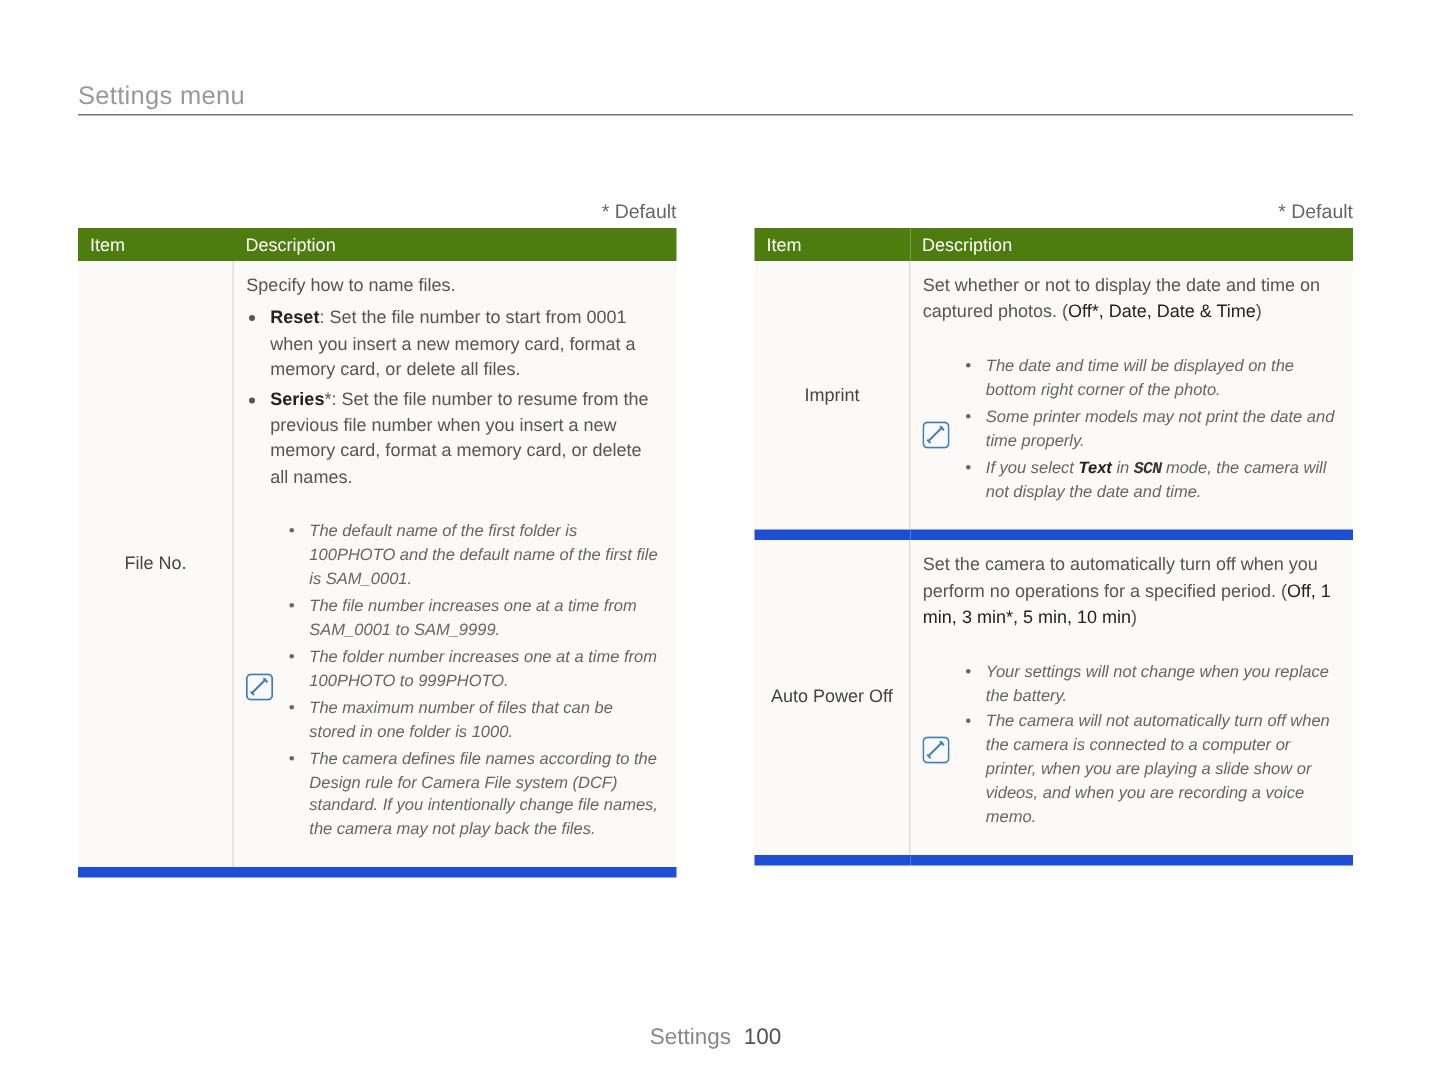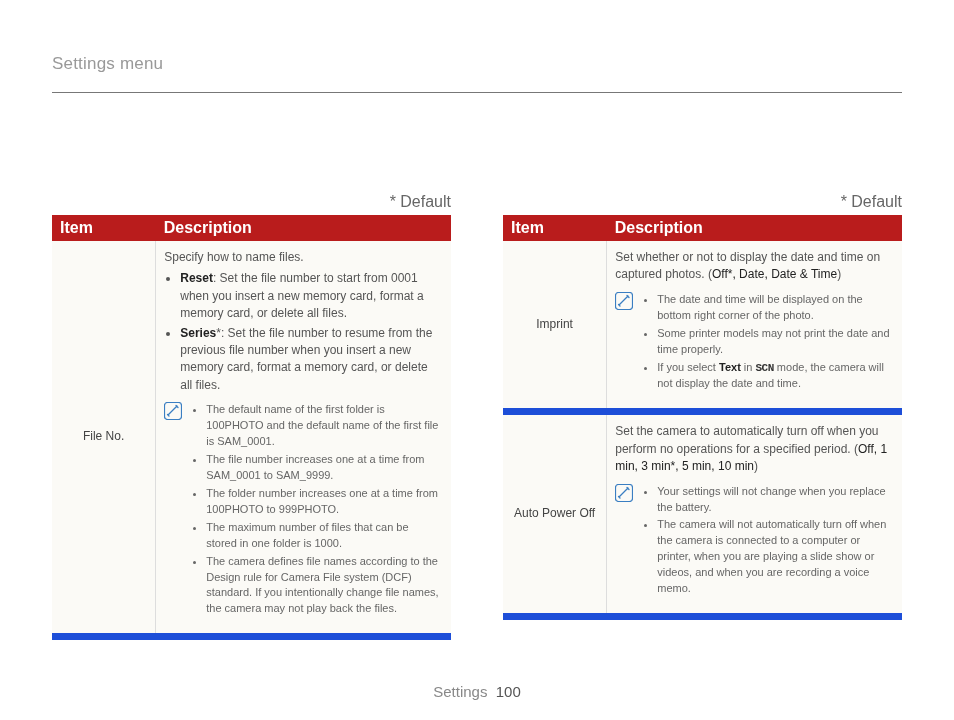--- a/index.html
+++ b/index.html
@@ -13,49 +13,49 @@
   }
   .page {
     padding: 54px 52px 0 52px;
   }
   .page-title {
     font-size: 17px;
     font-weight: 300;
     color: #999;
     letter-spacing: 0.2px;
     border-bottom: 1px solid #777;
-    padding-bottom: 18px;
-    margin-bottom: 100px;
+    padding-bottom: 2px;
+    margin-bottom: 56px;
   }
   .columns {
     display: flex;
     gap: 52px;
   }
   .col {
     flex: 1;
     min-width: 0;
   }
   .default-note {
-    font-size: 16px;
+    font-size: 13px;
     color: #666;
     text-align: right;
     margin-bottom: 4px;
   }
   table {
     width: 100%;
     border-collapse: collapse;
     font-size: 12px;
   }
   th {
-    background: #b91c1c;
+    background: #4d7c0f;
     color: #fff;
     text-align: left;
-    font-weight: 700;
+    font-weight: 400;
     padding: 4px 8px;
-    font-size: 16px;
+    font-size: 12px;
   }
   th.item-h { width: 26%; }
   td {
     vertical-align: middle;
     padding: 8px 10px 10px 8px;
     border-bottom: 7px solid #1d4ed8;
     background: #fbfaf6;
   }
   td.item-cell {
     color: #444;
@@ -76,23 +76,24 @@
   }
   .desc-cell ul li {
     margin-bottom: 2px;
     line-height: 1.45;
   }
   .desc-cell b { color: #222; font-weight: bold; }
   .options { color: #222; }
   .options b { font-weight: normal; }
   .note-block {
     display: flex;
-    align-items: flex-start;
+    align-items: center;
     gap: 8px;
-    margin-top: 6px;
+    margin-top: 18px;
+    font-style: italic;
   }
   .note-icon {
     flex: 0 0 18px;
     width: 18px; height: 18px;
     margin-top: 2px;
   }
   .note-icon svg { width: 18px; height: 18px; display:block; }
   .note-list {
     font-size: 11px;
     color: #666;
@@ -130,21 +131,21 @@
         </tr>
         <tr>
           <td class="item-cell">File No.</td>
           <td class="desc-cell">
             <p>Specify how to name files.</p>
             <ul>
               <li>
                 <b>Reset</b><span>: Set the file number to start from 0001 when you insert a new memory card, format a memory card, or delete all files.</span>
               </li>
               <li>
-                <b>Series</b><span>*</span><span>: Set the file number to resume from the previous file number when you insert a new memory card, format a memory card, or delete all files.</span>
+                <b>Series</b><span>*</span><span>: Set the file number to resume from the previous file number when you insert a new memory card, format a memory card, or delete all names.</span>
               </li>
             </ul>
             <div class="note-block">
               <span class="note-icon">
                 <svg viewBox="0 0 18 18">
                       <rect x="0.5" y="0.5" width="17" height="17" rx="3" fill="none" stroke="#3a7ec2" stroke-width="1.2"></rect>
                       <path d="M4 13 L13 4 M12 3.5 L14 5.5 M3.5 12.5 L5 14" stroke="#3a7ec2" stroke-width="1.3" fill="none" stroke-linecap="round"></path>
                     </svg>
               </span>
               <ul class="note-list">

